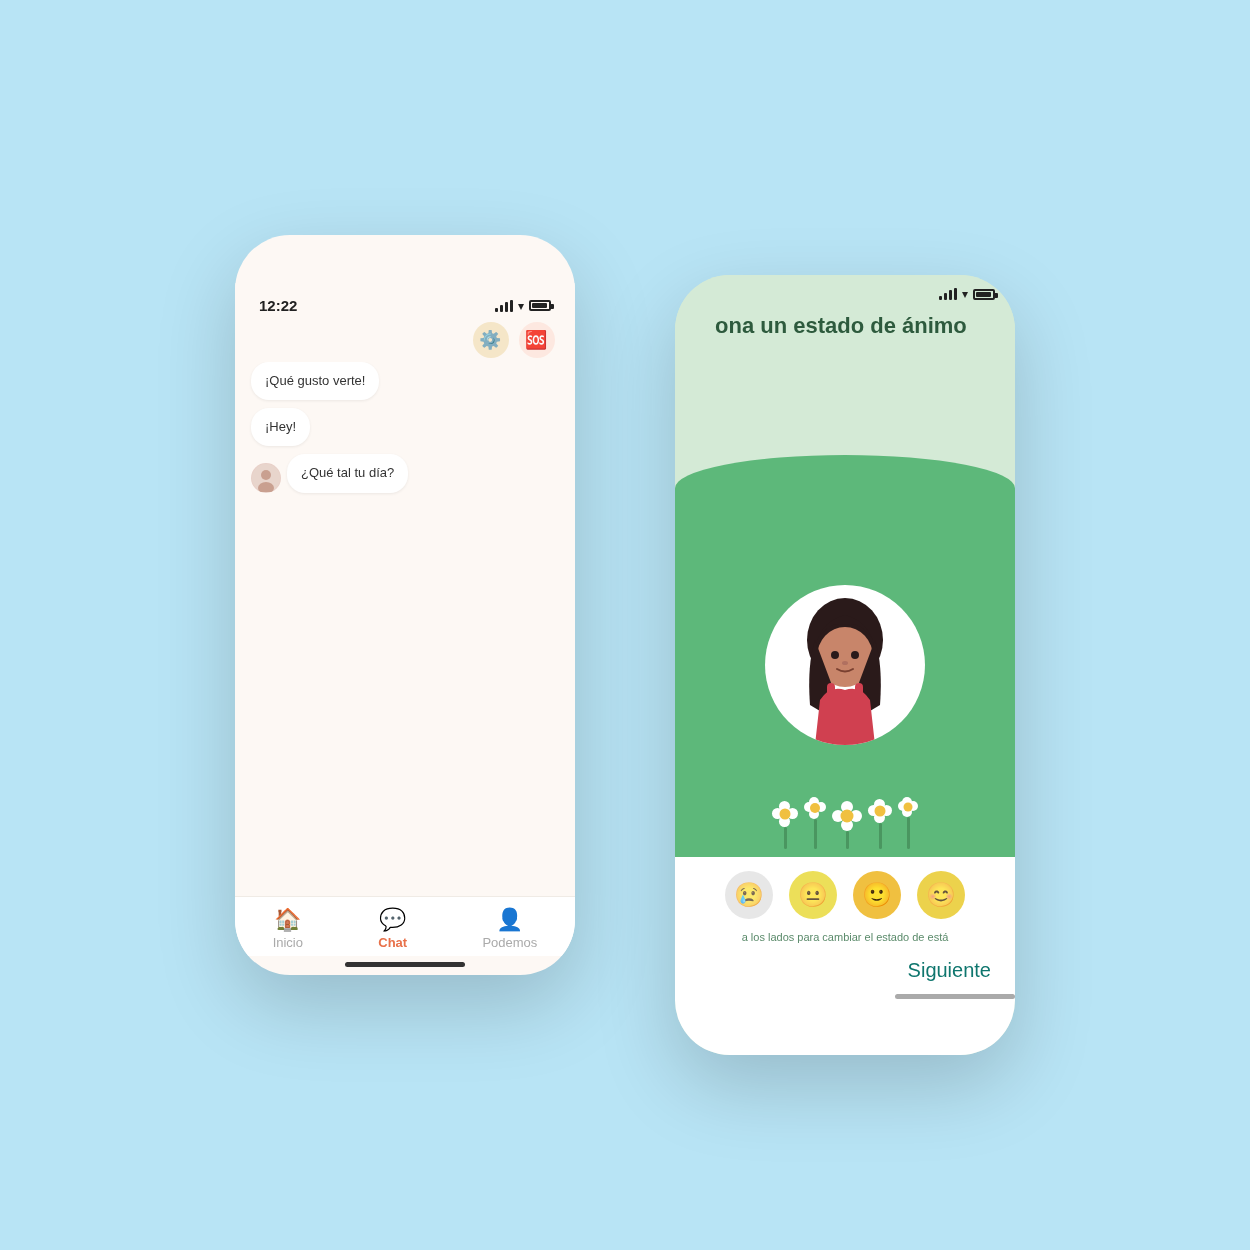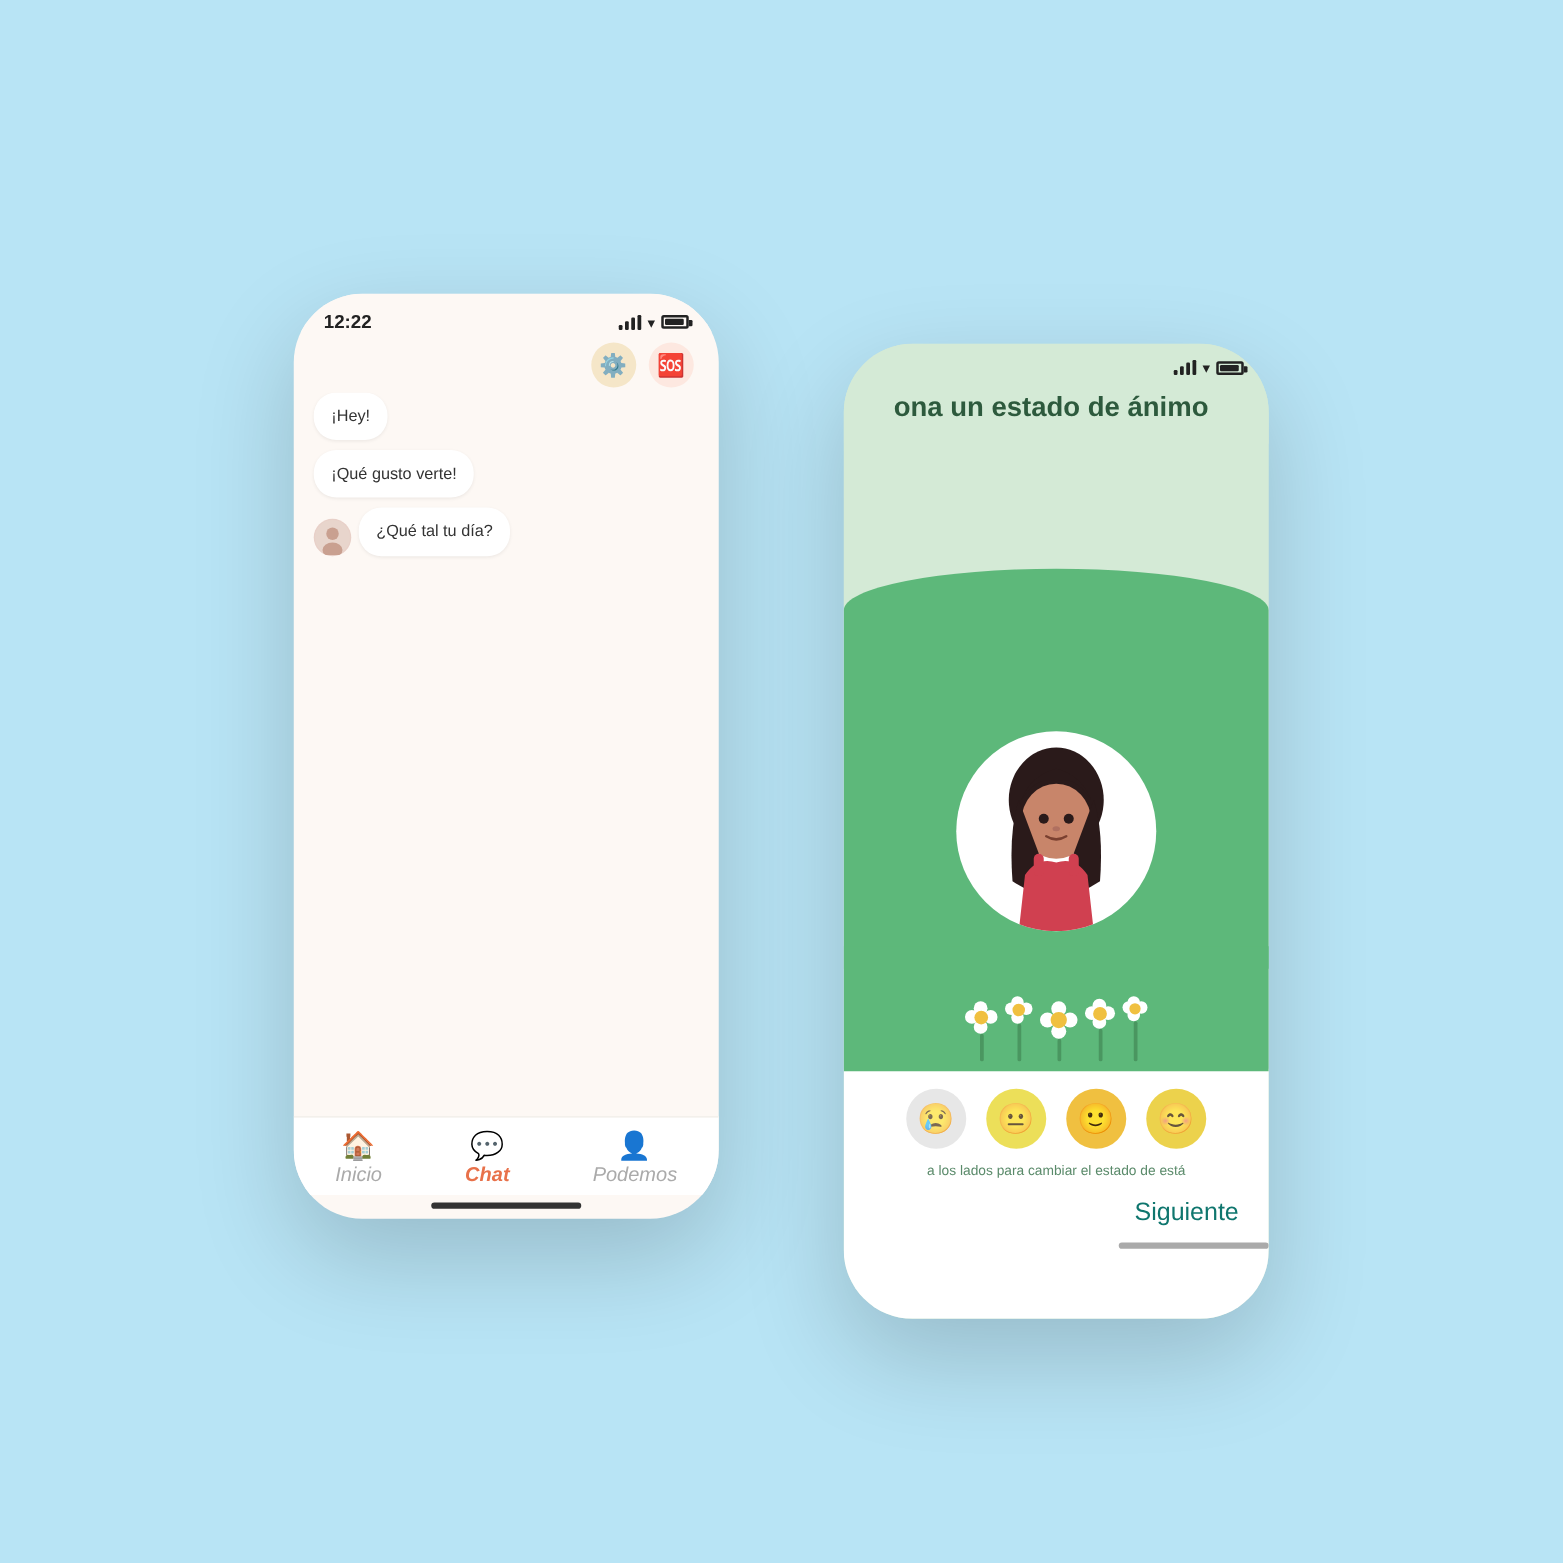--- a/index.html
+++ b/index.html
@@ -40,20 +40,21 @@
       z-index: 2;
       background: #fdf8f4;
     }
 
     .phone-chat .notch-area {
       background: #fdf8f4;
       padding: 14px 24px 0;
       display: flex;
       justify-content: space-between;
       align-items: center;
+      margin-top: 48px;
     }
 
     .status-time {
       font-size: 15px;
       font-weight: 600;
       color: #222;
     }
 
     .status-icons {
       display: flex;
@@ -223,23 +224,22 @@
     }
 
     .tab-icon {
       font-size: 22px;
       color: #aaa;
     }
 
     .tab-icon.active-chat { color: #e8714a; }
 
     .tab-label {
-      font-size: 16px;
+      font-size: 13px;
       color: #aaa;
-      font-style: italic;
     }
 
     .tab-label.active-chat { color: #e8714a; font-weight: 600; }
 
     .grid-icon {
       width: 34px;
       height: 34px;
       background: #f5e6e0;
       border-radius: 10px;
       display: flex;
@@ -418,25 +418,25 @@
       </div>
 
       <div class="chat-header-icons">
         <div class="icon-btn icon-btn-gear">⚙️</div>
         <div class="icon-btn icon-btn-help">🆘</div>
       </div>
 
       <div class="chat-messages">
 
         <div class="msg-row bot-row">
+          <div class="msg-bubble bot">¡Qué gusto verte!</div>
+        </div>
+
+        <div class="msg-row bot-row">
           <div class="msg-bubble bot">¡Hey!</div>
-        </div>
-
-        <div class="msg-row bot-row">
-          <div class="msg-bubble bot">¡Qué gusto verte!</div>
         </div>
 
         <div class="msg-row bot-row">
           <div class="avatar-sm">
             <svg viewBox="0 0 28 28" fill="none">
               <circle cx="14" cy="14" r="14" fill="#e8d5cc"></circle>
               <circle cx="14" cy="11" r="5" fill="#c9a090"></circle>
               <ellipse cx="14" cy="24" rx="8" ry="6" fill="#c9a090"></ellipse>
             </svg>
           </div>

